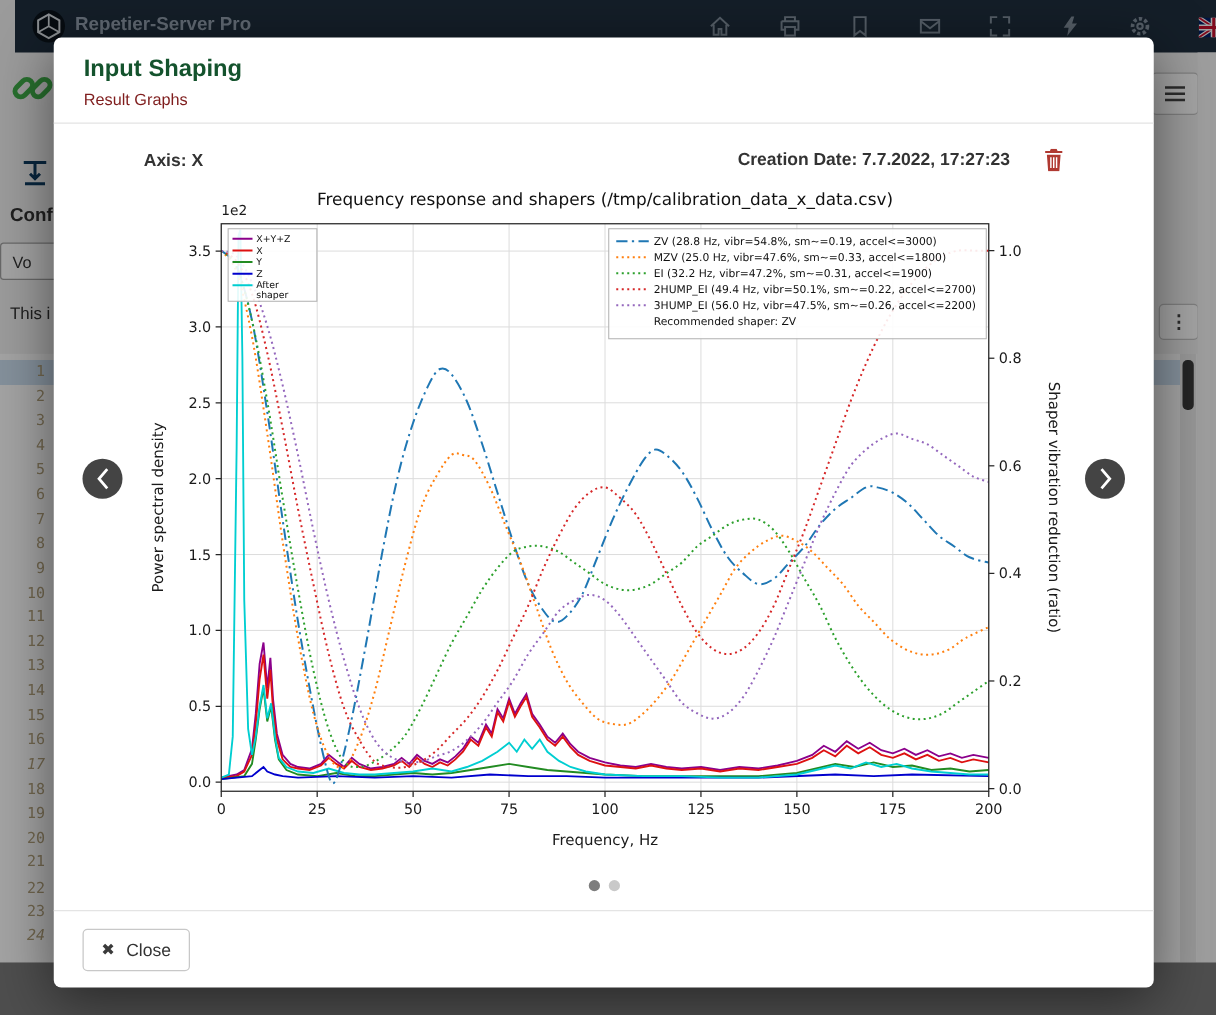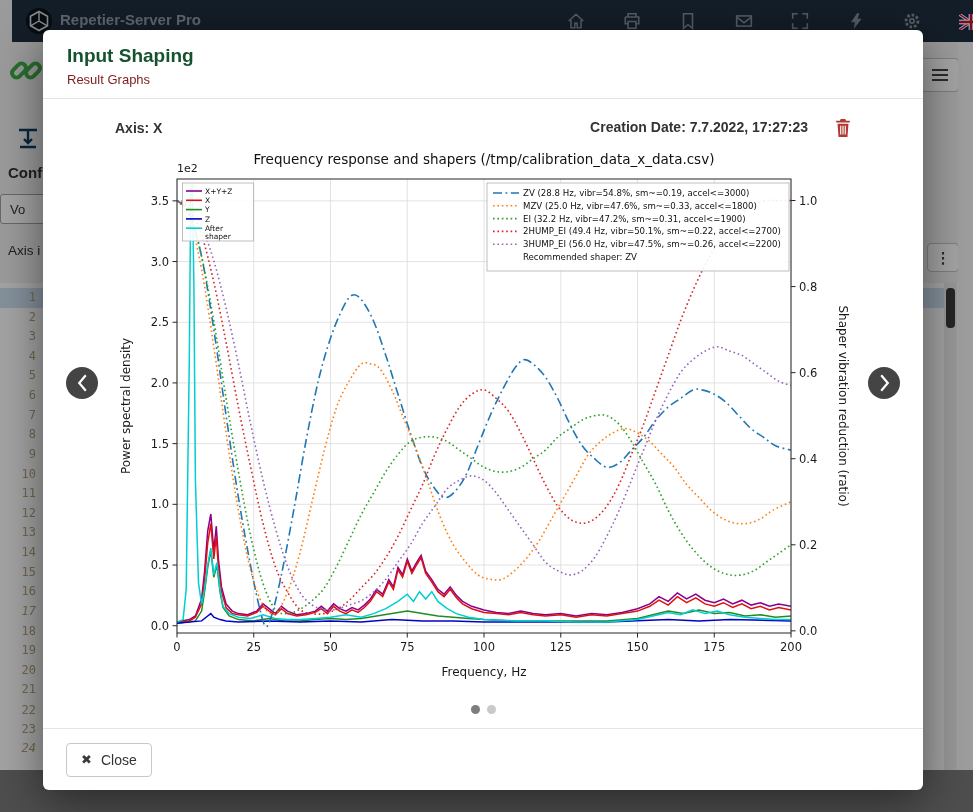--- a/index.html
+++ b/index.html
@@ -132,21 +132,21 @@
       <rect x="17" y="14" width="16" height="9" rx="4.5" transform="rotate(-45 25 18.5)"></rect>
       </svg>
   </span>
   <span class="tool-icon">
     <svg viewBox="0 0 24 24" fill="none" stroke="#0d3c61" stroke-width="2.4">
       <path d="M3 4h18M12 4v13M8 13l4 4 4-4M4 21h16"></path>
       </svg>
   </span>
   <div class="config-label">Confi</div>
   <div class="select-stub">Vo</div>
-  <div class="partial-text">Axis i</div>
+  <div class="partial-text">This i</div>
   <div class="hamburger-btn">
       <i></i>
       <i></i>
       <i></i>
     </div>
   <div class="kebab-btn">⋮</div>
 
   <div class="editor">
     <div class="highlight-row"></div>
     <div class="gutter" id="gutter">

